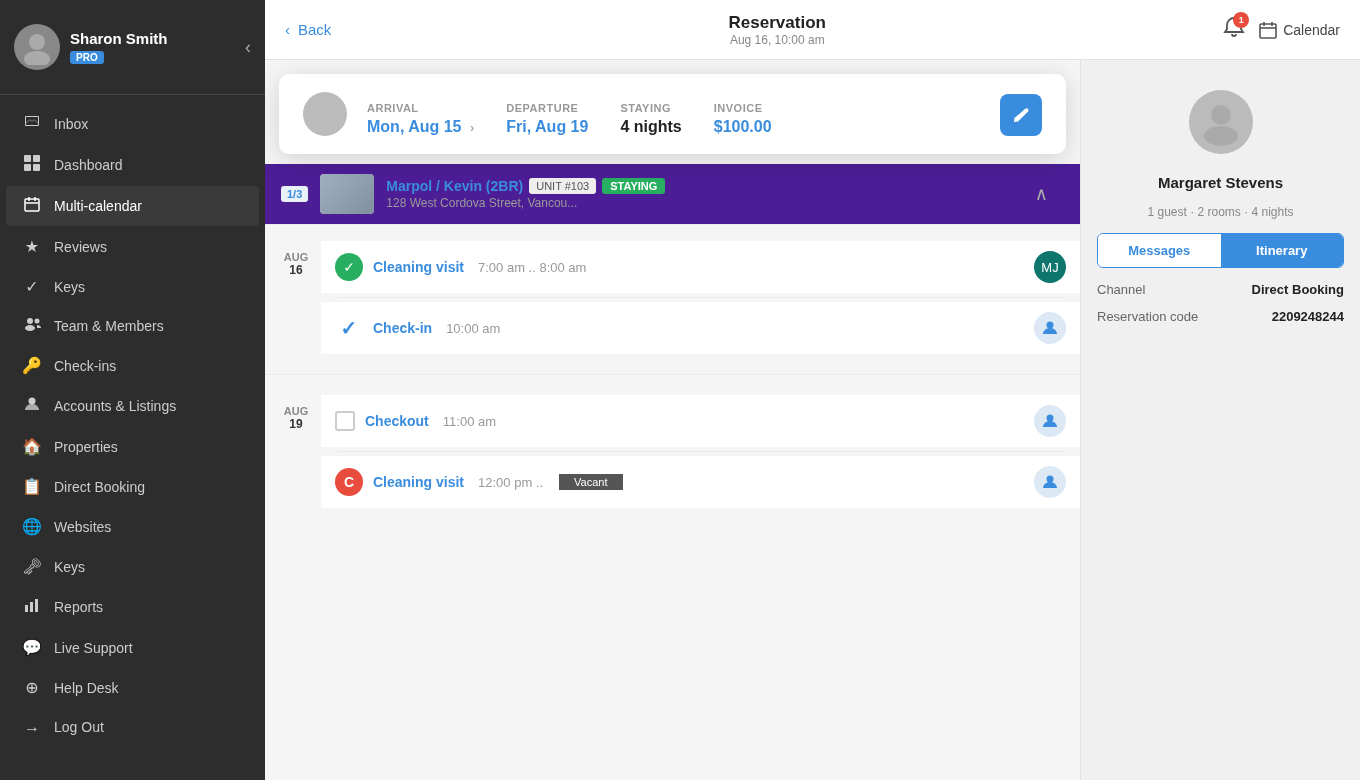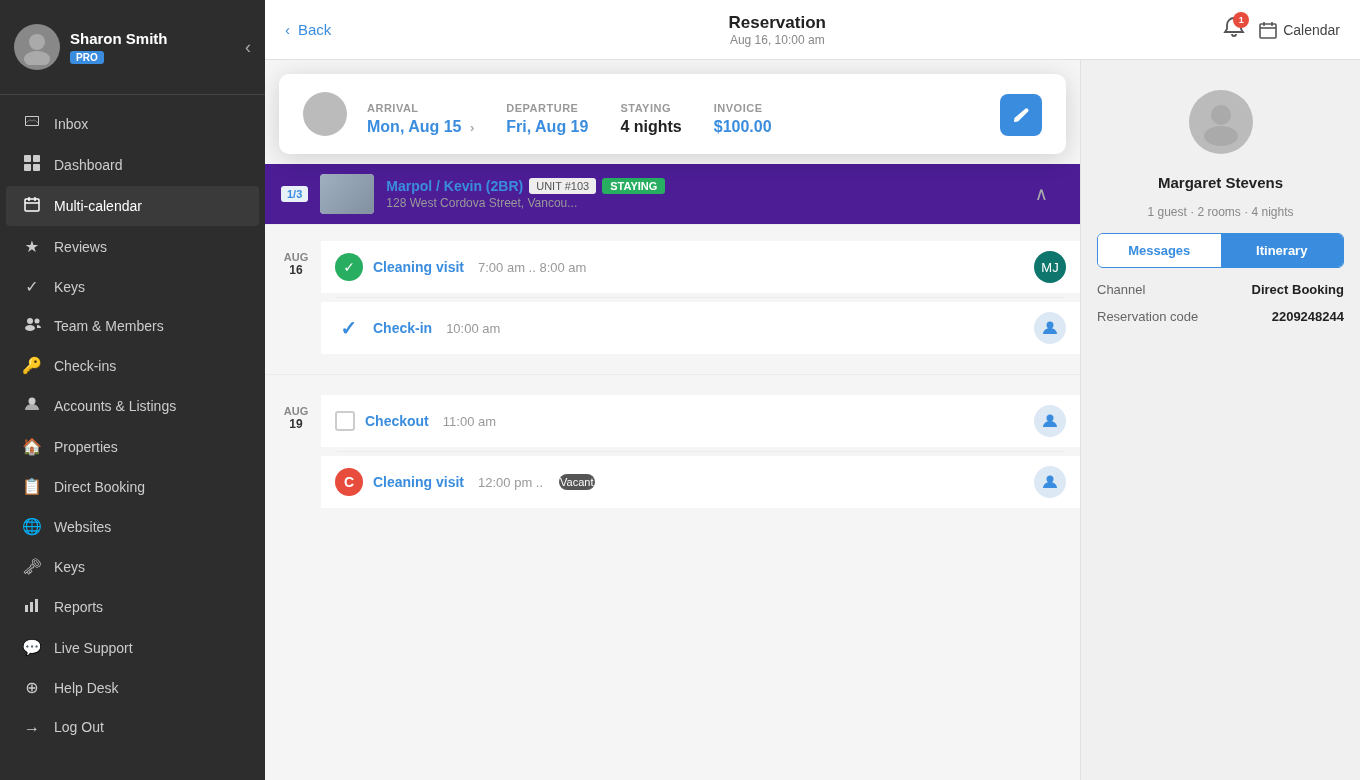--- a/index.html
+++ b/index.html
@@ -392,22 +392,22 @@
     .event-initials {
       background: #0f766e;
       color: #fff;
       font-size: 13px;
       font-weight: 400;
     }
     .vacant-badge {
       background: #555;
       color: #fff;
       font-size: 11px;
-      padding: 2px 1px;
-      border-radius: 8px;
+      padding: 2px 15px;
+      border-radius: 0;
       margin-left: 6px;
     }
     .separator {
       height: 1px;
       background: #ececec;
       margin: 0 16px;
     }
 
     
     .right-panel {

